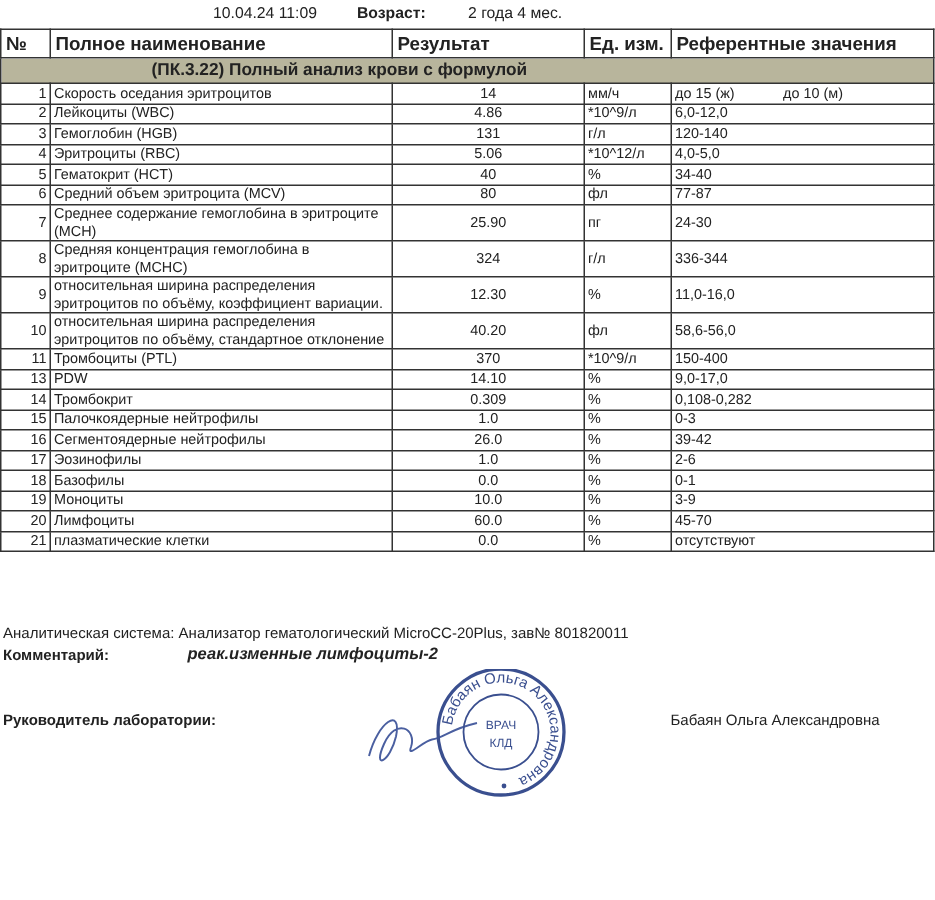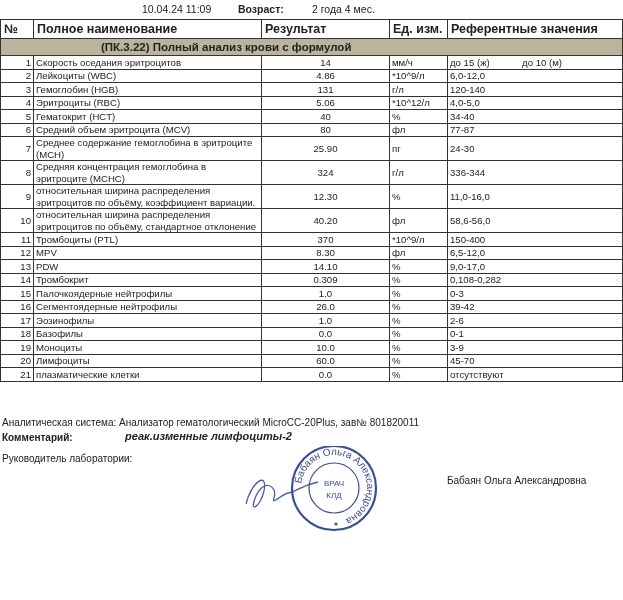--- a/index.html
+++ b/index.html
@@ -31,21 +31,21 @@
       font-size: 11.5px; height: 16px; line-height: 16px; padding-left: 100px;
     }
     td.num { text-align: right; padding-right: 2px; }
     td.result { text-align: center; }
     tr.r td { height: 12.5px; }
     .refsplit { display: flex; justify-content: space-between; padding-right: 58px; }
     .footer { position: absolute; left: 2px; font-size: 10px; }
     .analyzer { top: 417px; }
     .comment-lbl { top: 432px; font-weight: bold; }
     .comment-val { position: absolute; top: 430px; left: 125px; font-size: 11px; font-weight: bold; font-style: italic; }
-    .head-lbl { top: 453px; font-weight: normal; }
+    .head-lbl { top: 475px; font-weight: bold; }
     .head-name { position: absolute; top: 475px; left: 447px; font-size: 10px; }
     .stamp { position: absolute; left: 238px; top: 446px; width: 150px; height: 100px; }
   </style>
 </head>
 <body>
 
 <div class="topline">
   <span class="val" style="left:140px">10.04.24 11:09</span>
   <span class="lbl" style="left:236px">Возраст:</span>
   <span class="val" style="left:310px">2 года 4 мес.</span>
@@ -148,27 +148,20 @@
         <td>58,6-56,0</td>
       </tr>
       <tr class="r">
         <td class="num">11</td>
         <td>Тромбоциты (PTL)</td>
         <td class="result">370</td>
         <td>*10^9/л</td>
         <td>150-400</td>
       </tr>
       <tr class="r">
-        <td class="num">12</td>
-        <td>MPV</td>
-        <td class="result">8.30</td>
-        <td>фл</td>
-        <td>6,5-12,0</td>
-      </tr>
-      <tr class="r">
         <td class="num">13</td>
         <td>PDW</td>
         <td class="result">14.10</td>
         <td>%</td>
         <td>9,0-17,0</td>
       </tr>
       <tr class="r">
         <td class="num">14</td>
         <td>Тромбокрит</td>
         <td class="result">0.309</td>

